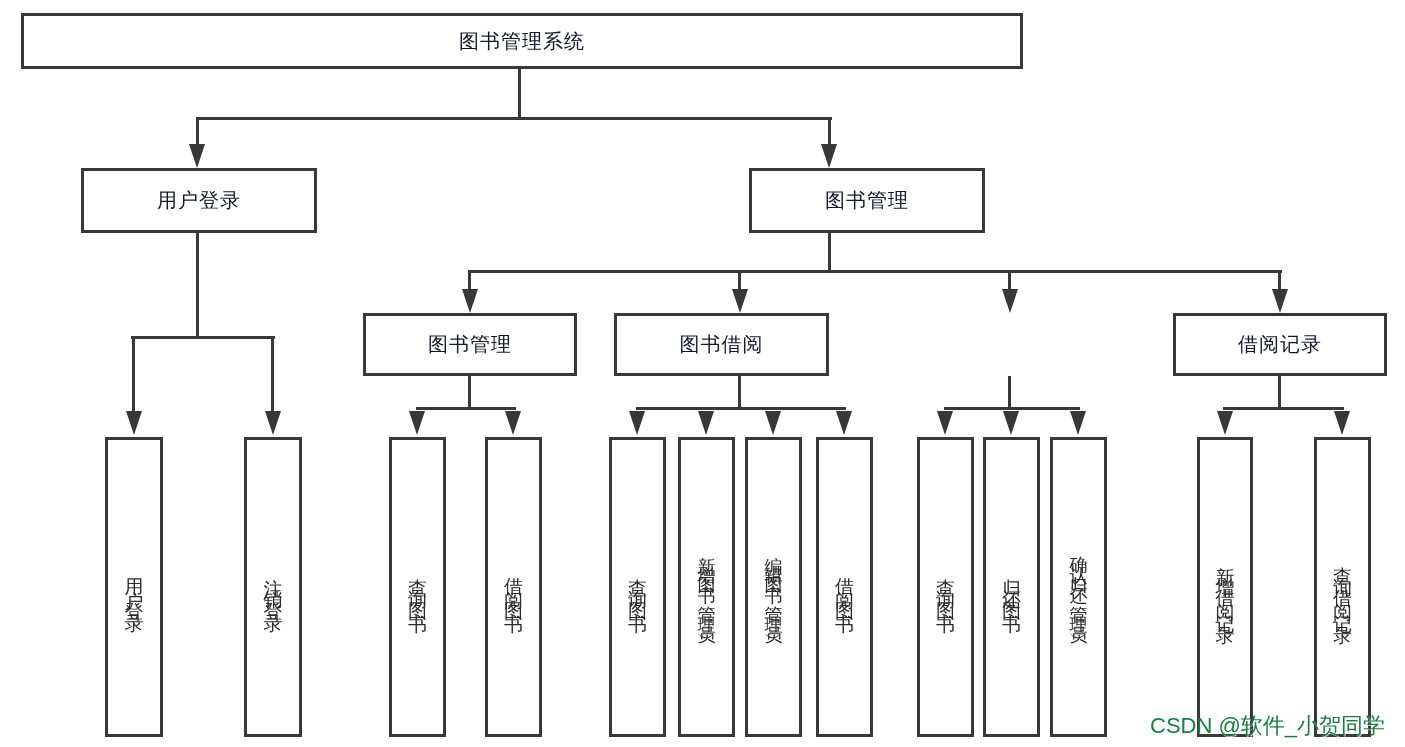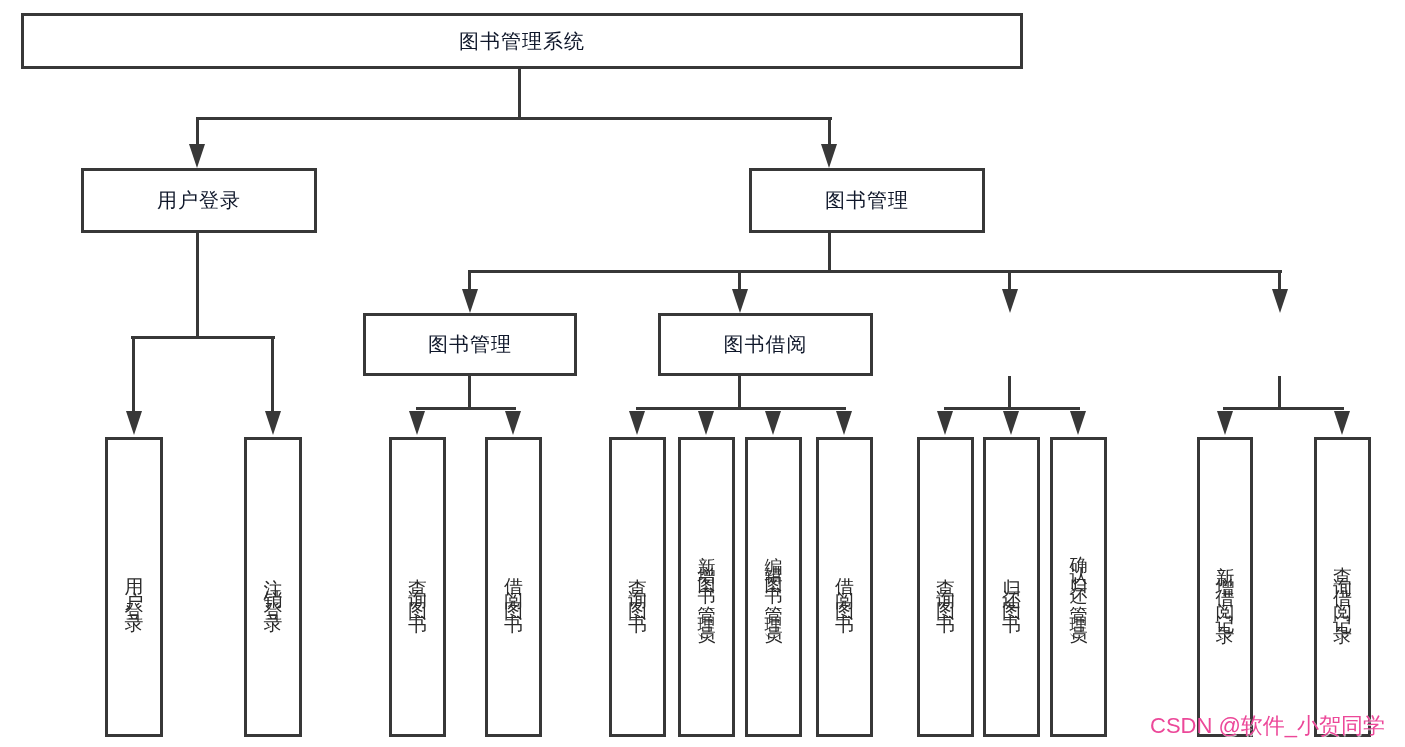--- a/index.html
+++ b/index.html
@@ -52,42 +52,43 @@
     border-left: 8px solid transparent;
     border-right: 8px solid transparent;
     border-top: 24px solid #383838;
     z-index: 1;
   }
   .watermark {
     position: absolute;
     left: 1150px;
     top: 711px;
     font-size: 22px;
-    color: #ec4899;
+    color: #15803d;
     text-shadow: 1px 1px 0 rgba(255,255,255,0.7);
     white-space: nowrap;
     z-index: 3;
   }
 </style>
 </head>
 <body>
 
 <div id="stage">
 
   <div class="hbox" style="left:21px; top:13px; width:1002px; height:56px">图书管理系统</div>
 
   <div class="hbox" style="left:81px; top:168px; width:236px; height:65px">用户登录</div>
 
   <div class="hbox" style="left:749px; top:168px; width:236px; height:65px">图书管理</div>
 
   <div class="hbox" style="left:363px; top:313px; width:214px; height:63px">图书管理</div>
 
-  <div class="hbox" style="left:658px; top:313px; width:215px; height:63px">图书借阅</div>
+  <div class="hbox" style="left:614px; top:313px; width:215px; height:63px">图书借阅</div>
 
 
+  <div class="hbox" style="left:1173px; top:313px; width:214px; height:63px">借阅记录</div>
 
   <div class="vbox" style="left:105px; top:437px; width:58px; height:300px">用户登录</div>
 
   <div class="vbox" style="left:244px; top:437px; width:58px; height:300px">注销登录</div>
 
   <div class="vbox" style="left:389px; top:437px; width:57px; height:300px">查询图书</div>
 
   <div class="vbox" style="left:485px; top:437px; width:57px; height:300px">借阅图书</div>
 
   <div class="vbox" style="left:609px; top:437px; width:57px; height:300px">查询图书</div>

